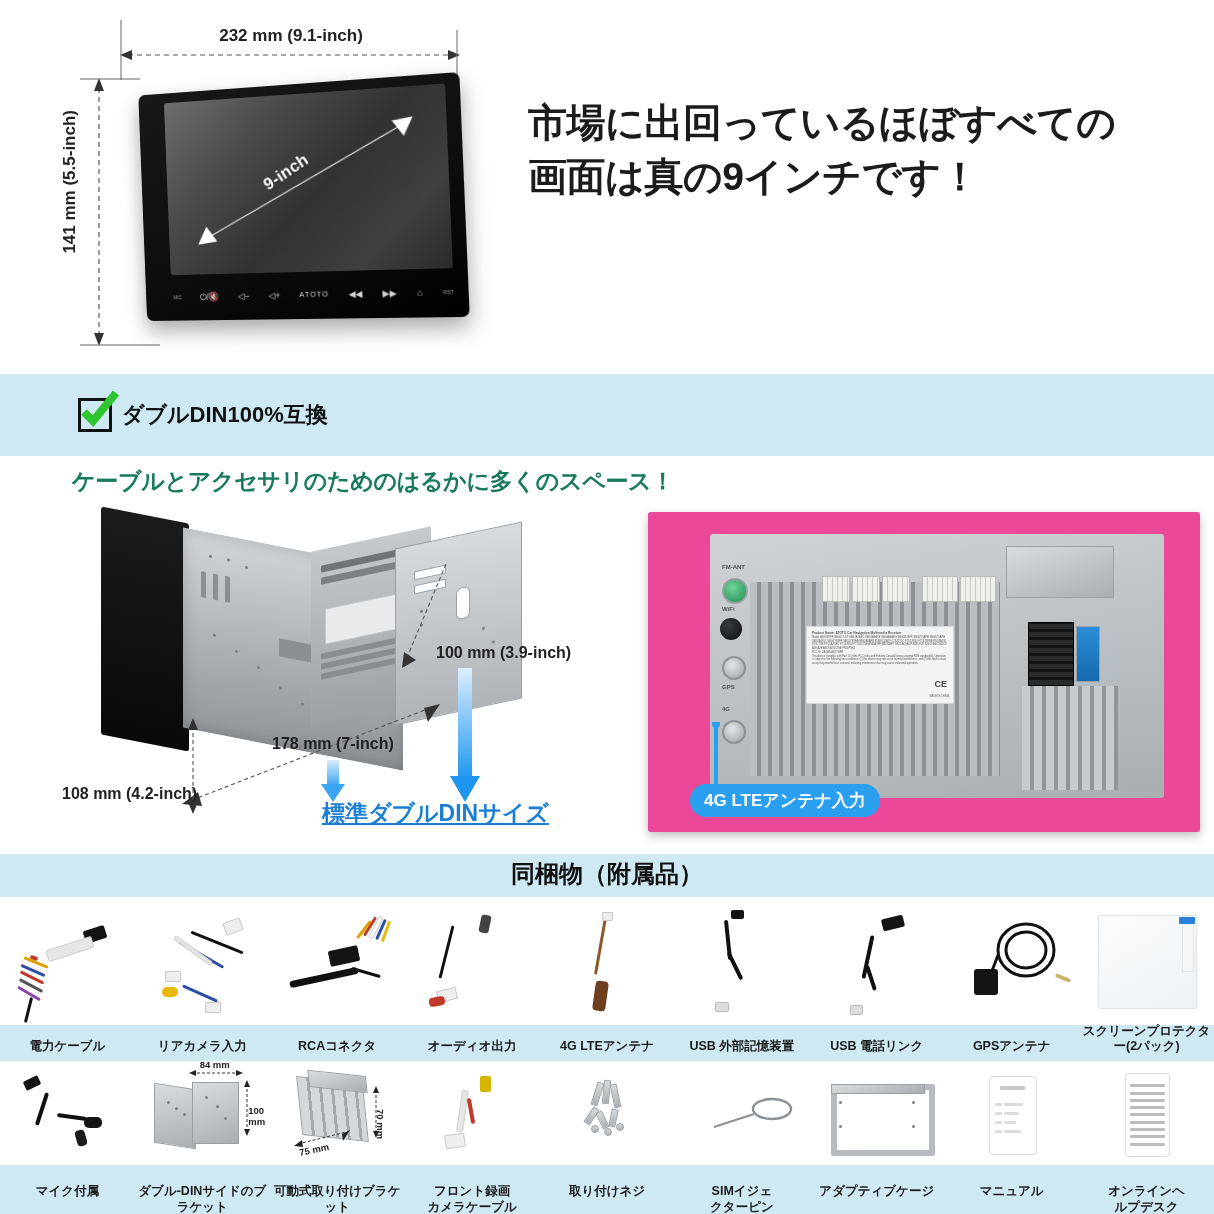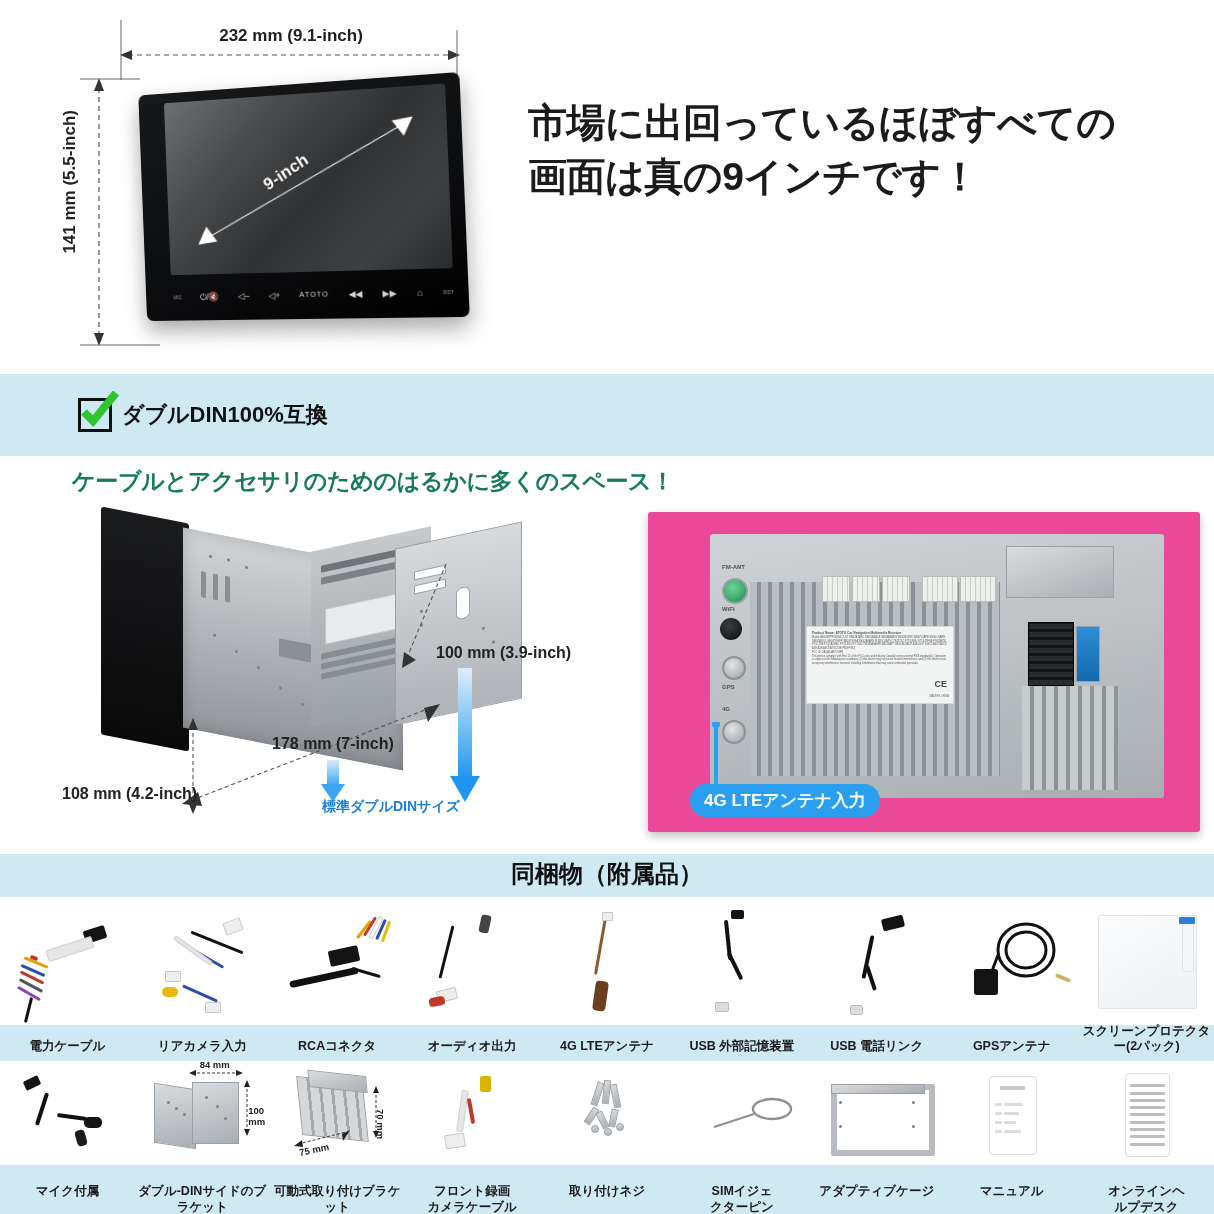--- a/index.html
+++ b/index.html
@@ -109,21 +109,21 @@
     background:linear-gradient(185deg,#d8dbde,#aeb2b6);
     transform:skewY(-12deg);
     border:1px solid #9aa0a4;
   }
   .dot{position:absolute;width:3px;height:3px;border-radius:50%;background:#7b8084;}
   .slit{position:absolute;background:#8a8f93;border-radius:1px;}
 
   .lbl-100{position:absolute;left:436px;top:644px;font-size:16px;font-weight:bold;color:#222;}
   .lbl-178{position:absolute;left:272px;top:735px;font-size:16px;font-weight:bold;color:#222;}
   .lbl-108{position:absolute;left:62px;top:785px;font-size:16px;font-weight:bold;color:#222;}
-  .lbl-std{position:absolute;left:322px;top:798px;font-size:14px;font-weight:bold;color:#1b7fd4;}
+  .lbl-std{position:absolute;left:322px;top:798px;font-size:23px;font-weight:bold;color:#1b7fd4;text-decoration:underline;}
 
   .arrow-blue{position:absolute;}
 
   
   .back{position:absolute;left:648px;top:512px;width:552px;height:320px;
         background:#ec4899;border-radius:3px;box-shadow:0 4px 10px rgba(0,0,0,.25);}
   .back-inner{position:absolute;left:62px;top:22px;right:36px;bottom:34px;
               background:linear-gradient(170deg,#cfd3d6,#a9aeb2);border-radius:3px;}
   .heat{position:absolute;left:40px;top:48px;width:250px;bottom:22px;
         background:repeating-linear-gradient(90deg,#b9bec2 0 7px,#8c9195 7px 11px);}

